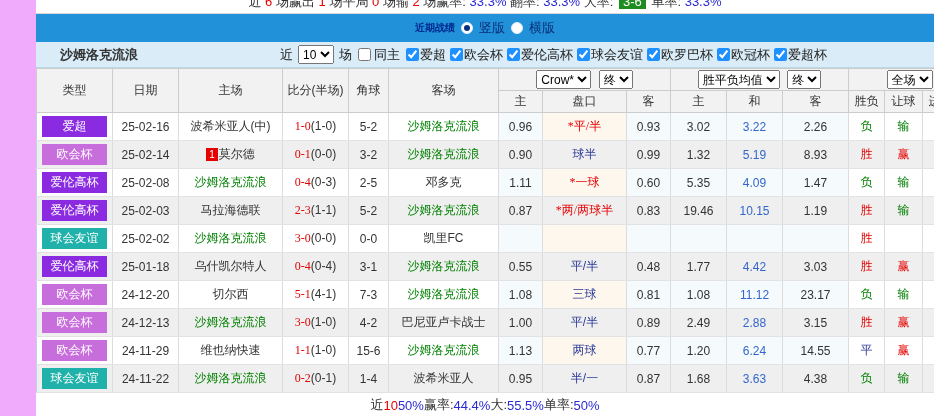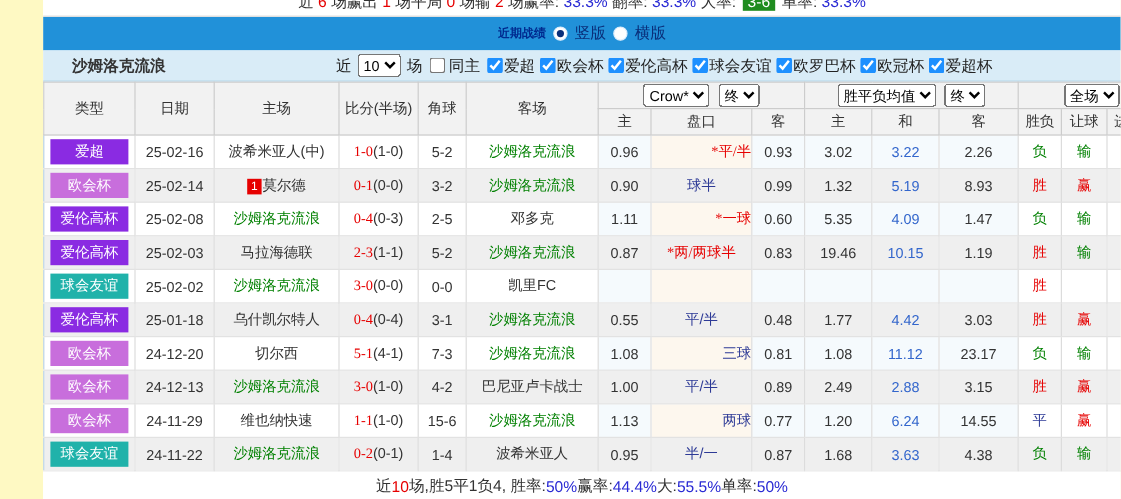--- a/index.html
+++ b/index.html
@@ -1,17 +1,17 @@
 <!DOCTYPE html>
 <html><head>
 <meta charset="utf-8">
 <style>
   * { margin:0; padding:0; box-sizing:border-box; }
   body { font-family:"Liberation Sans","DejaVu Sans",sans-serif; background:#e9e9e9; }
-  .page { width:934px; height:416px; background:#fef9c3; overflow:hidden; position:relative; }
+  .page { width:934px; height:416px; background:#f0abfc; overflow:hidden; position:relative; }
   .content { margin-left:36px; width:898px; height:416px; background:#fff; }
 
   
   .top-strip { height:14px; overflow:hidden; position:relative; background:#fff; border-bottom:1px solid #d9d9d9; }
   .top-text { position:absolute; top:-7px; left:0; width:100%; text-align:center; font-size:13px; white-space:nowrap; color:#333; }
   .top-text .badge-green { background:#1f8c1f; color:#fff; padding:0 4px; margin:0 2px; }
 
   
   .title-bar { height:28px; background:#2191d9; display:flex; align-items:center; justify-content:center; gap:6px; }
   .title-bar .ttl { color:#002a8f; font-weight:bold; font-size:10px; }
@@ -28,21 +28,21 @@
   .filter-controls label { font-size:13px; color:#222; }
 
   
   table.stats { width:898px; border-collapse:collapse; table-layout:fixed; font-size:12px; color:#333; border:1px solid #b9d2e4; }
   table.stats th { height:22px; background:#f2f2f2; border:1px solid #ccc; font-weight:normal; color:#333; font-size:12px; }
   table.stats th select { font-size:12px; height:19px; margin:0 2px; }
   table.stats td { height:28px; border-right:1px solid #dcdcdc; border-bottom:1px solid #e2e2e2; text-align:center; overflow:hidden; white-space:nowrap; }
   tr.alt td { background:#efefef; }
   tr.base td { background:#fff; }
   tr.base td.odds { background:#f5fafd; }
-  tr.base td.hcap { background:#fdf7ee;text-align:right; }
+  tr.base td.hcap { background:#fdf7ee; }
   .type-badge { display:block; margin:3px 5px; padding:2px 0; color:#fff; font-size:12px; }
   .bg-purple { background:#8a2be2; }
   .bg-orchid { background:#c86edc; }
   .bg-teal   { background:#20b2aa; }
   .c-red  { color:#e60000;font-family:Liberation Serif, serif; }
   .c-green{ color:#008000; }
   .c-navy { color:#2d3a96; }
   .c-blue { color:#3366cc; }
   .c-dark { color:#333; }
   .team-link { cursor:pointer; }
@@ -323,21 +323,20 @@
             <td class="c-green">负</td>
             <td class="c-green">输</td>
             <td class="c-green">小</td>
           </tr>
         </tbody>
     </table>
 
     <div class="footer" id="footer-text">
         <span style="color: rgb(51, 51, 51);">近</span>
         <span style="color: rgb(230, 0, 0);">10</span>
-        <span style="color: rgb(51, 51, 51);">场,胜5平1负4, 胜率:</span>
         <span style="color: rgb(42, 42, 212);">50%</span>
         <span style="color: rgb(51, 51, 51);"> 赢率:</span>
         <span style="color: rgb(42, 42, 212);">44.4%</span>
         <span style="color: rgb(51, 51, 51);"> 大:</span>
         <span style="color: rgb(42, 42, 212); text-align: right;">55.5%</span>
         <span style="color: rgb(51, 51, 51);"> 单率:</span>
         <span style="color: rgb(42, 42, 212);">50%</span>
       </div>
   </div>
 </div>

